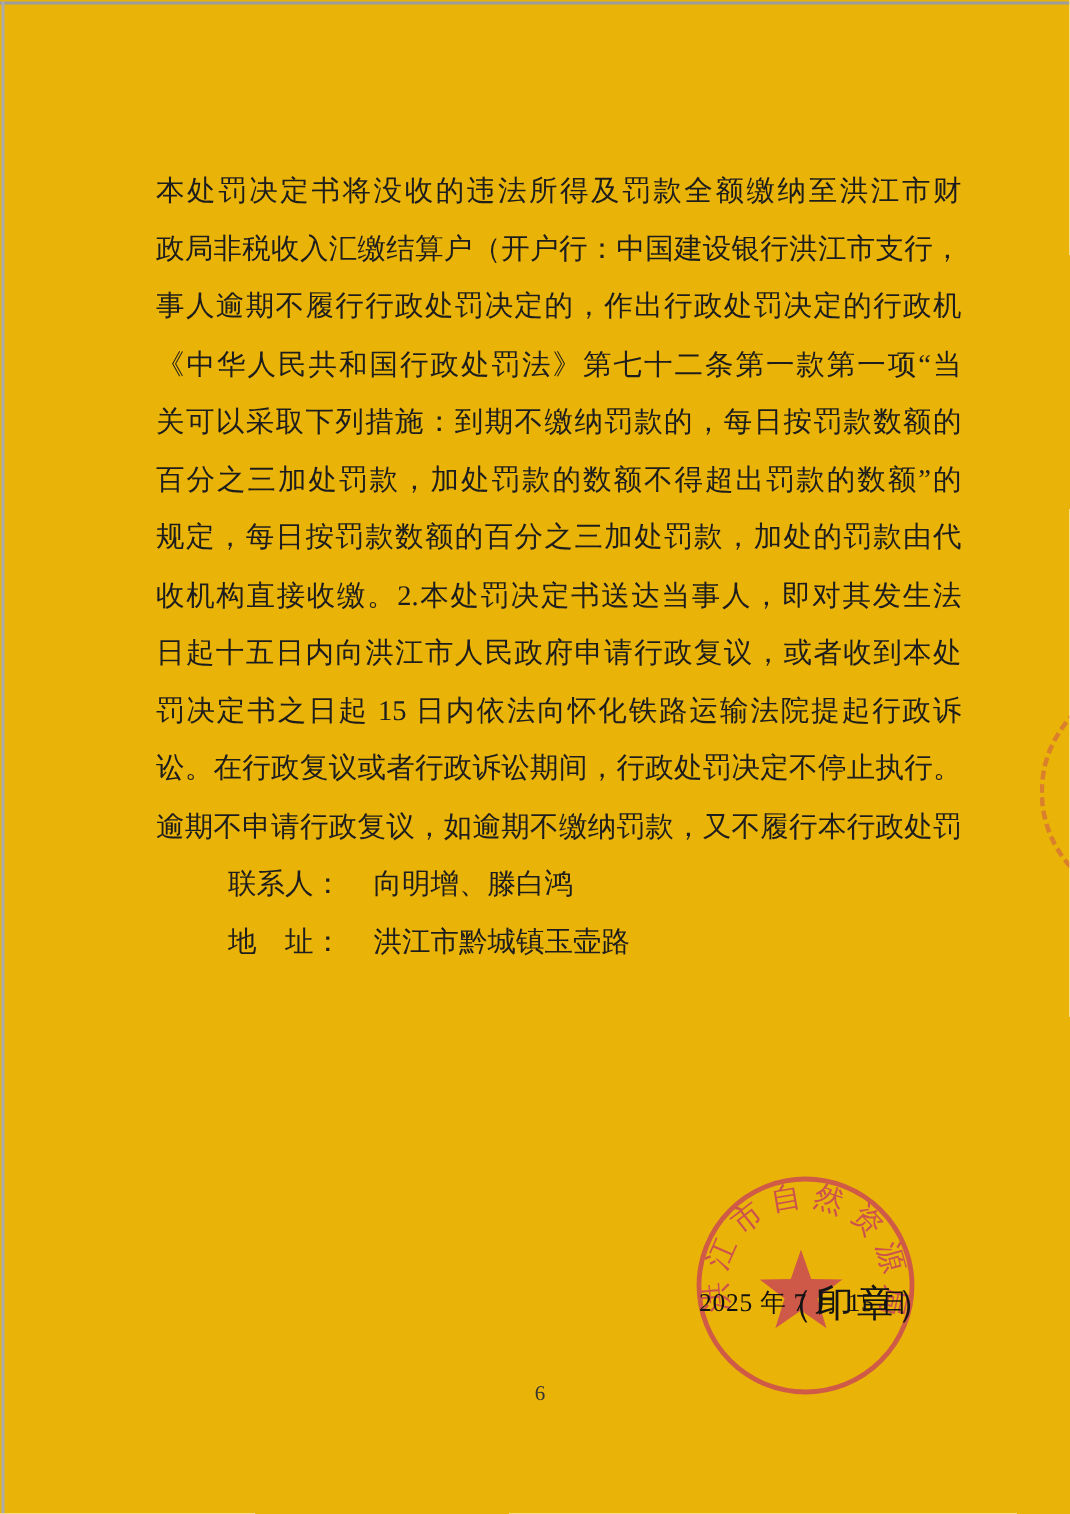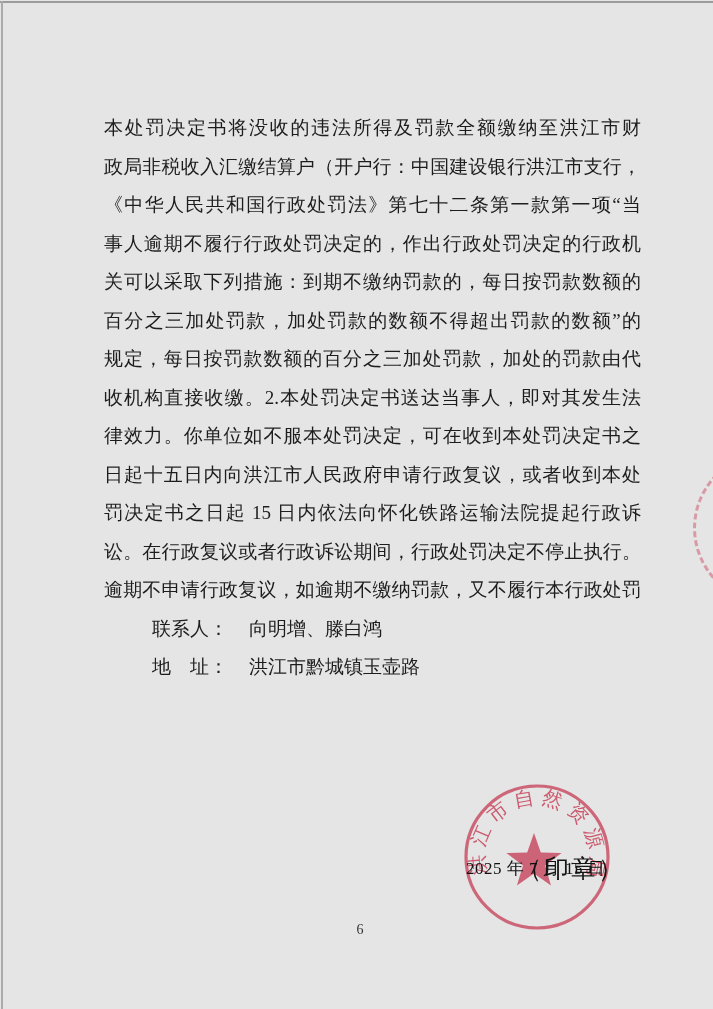--- a/index.html
+++ b/index.html
@@ -4,21 +4,21 @@
 <style>
   html, body {
     margin: 0;
     padding: 0;
     background: #ffffff;
   }
   .page {
     position: relative;
     width: 713px;
     height: 1009px;
-    background: #e5e5e5;
+    background: #eab308;
     overflow: hidden;
     font-family: "Liberation Serif", "DejaVu Serif", serif;
   }
   
   .scan-edge-top {
     position: absolute;
     left: 0; top: 1px;
     width: 713px; height: 2px;
     background: #9c9c9c;
   }
@@ -100,27 +100,26 @@
 <body>
 
 <div class="page">
 
   <div class="scan-edge-top"></div>
   <div class="scan-edge-left"></div>
 
   <div class="text-block">
     <div class="line just">本处罚决定书将没收的违法所得及罚款全额缴纳至洪江市财</div>
     <div class="line just">政局非税收入汇缴结算户（开户行：中国建设银行洪江市支行，</div>
+    <div class="line just">事人逾期不履行行政处罚决定的，作出行政处罚决定的行政机</div>
     <div class="line just">《中华人民共和国行政处罚法》第七十二条第一款第一项“当</div>
-    <div class="line just">事人逾期不履行行政处罚决定的，作出行政处罚决定的行政机</div>
     <div class="line just">关可以采取下列措施：到期不缴纳罚款的，每日按罚款数额的</div>
     <div class="line just">百分之三加处罚款，加处罚款的数额不得超出罚款的数额”的</div>
     <div class="line just">规定，每日按罚款数额的百分之三加处罚款，加处的罚款由代</div>
     <div class="line just">收机构直接收缴。2.本处罚决定书送达当事人，即对其发生法</div>
-    <div class="line just">律效力。你单位如不服本处罚决定，可在收到本处罚决定书之</div>
     <div class="line just">日起十五日内向洪江市人民政府申请行政复议，或者收到本处</div>
     <div class="line just">罚决定书之日起 15 日内依法向怀化铁路运输法院提起行政诉</div>
     <div class="line just">讼。在行政复议或者行政诉讼期间，行政处罚决定不停止执行。</div>
     <div class="line just">逾期不申请行政复议，如逾期不缴纳罚款，又不履行本行政处罚</div>
 
     <div class="line contact">
       <span class="contact-label">联系人：</span><span class="contact-value">向明增、滕白鸿</span>
     </div>
     <div class="line contact">
       <span class="contact-label">地　址：</span><span class="contact-value">洪江市黔城镇玉壶路</span>

